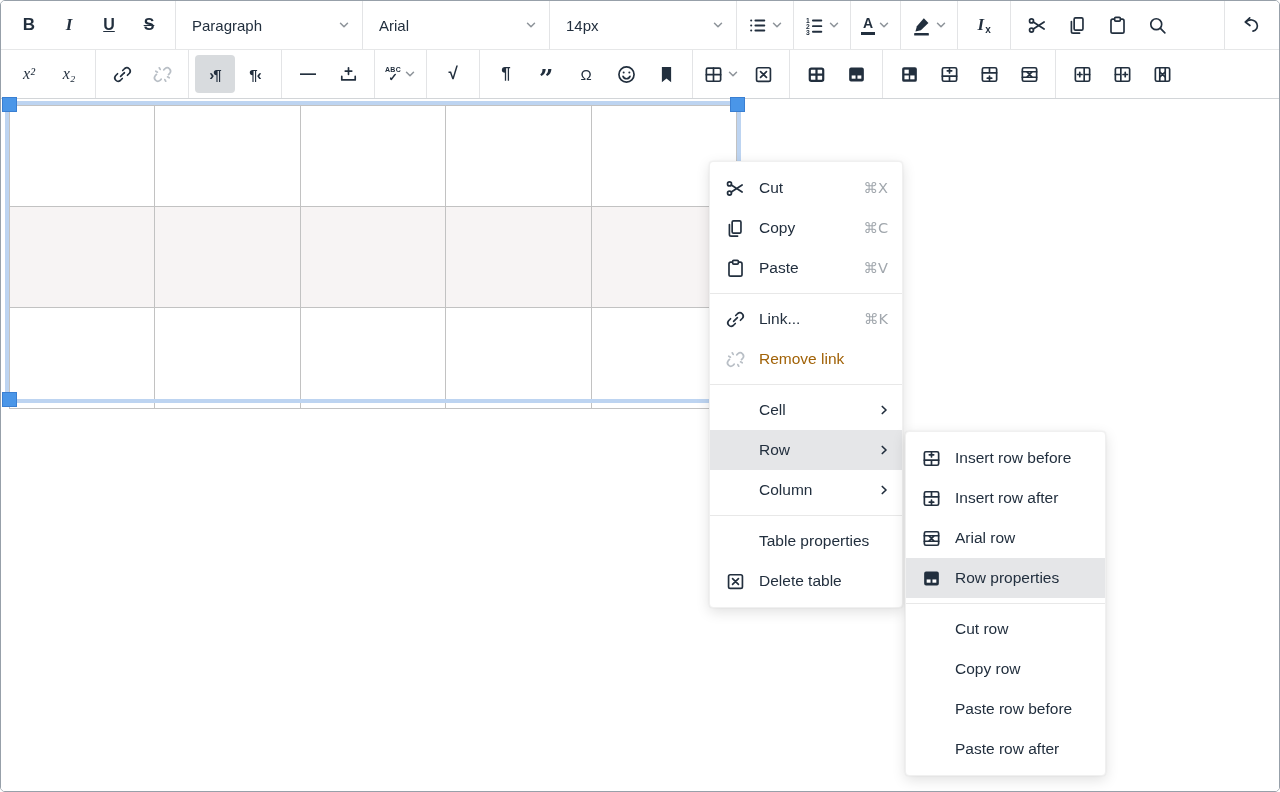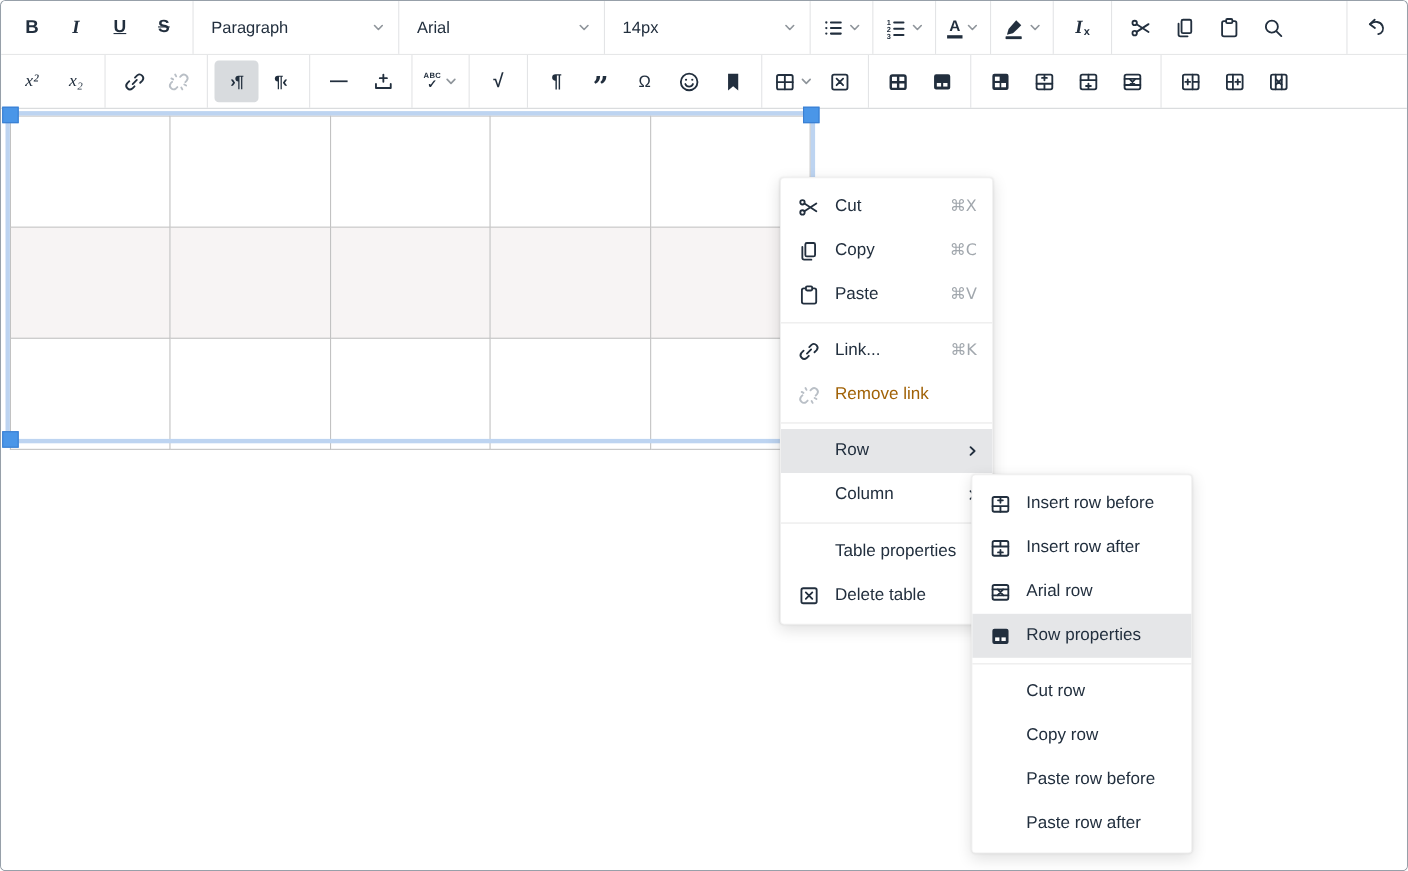--- a/index.html
+++ b/index.html
@@ -59,21 +59,21 @@
   #doc-table tr.selected-row td{background:#f7f4f4;}
   .sel-line{position:absolute;background:#bdd4f1;z-index:2;}
   .sel-handle{position:absolute;width:13px;height:13px;background:#4a96e8;border:1px solid #3a7fd2;z-index:3;}
   
   .menu{
     position:absolute;background:#fff;border:1px solid #f0f0f0;border-radius:4px;
     box-shadow:0 4px 14px rgba(0,0,0,.12), 0 0 2px rgba(0,0,0,.08);
     padding:6px 0;z-index:10;
   }
   #context-menu{left:708px;top:160px;width:192px;}
-  #row-submenu{left:882px;top:430px;width:199px;}
+  #row-submenu{left:904px;top:430px;width:199px;}
   .menu-item{display:flex;align-items:center;height:40px;cursor:pointer;}
   .menu-item.active{background:#e5e6e8;}
   .menu-item.disabled{cursor:default;}
   .menu-item.disabled .mi-label{color:#a16207;}
   .menu-item.disabled .mi-icon{color:#b9bfc6;}
   .mi-icon{width:24px;margin:0 12px 0 13px;display:flex;align-items:center;justify-content:center;color:#222f3e;flex:0 0 auto;}
   .mi-icon svg{width:21px;height:21px;}
   .mi-label{font-size:15.5px;color:#222f3e;white-space:nowrap;}
   .mi-shortcut{margin-left:auto;margin-right:14px;font-size:14.5px;color:#a1a7ad;font-family:"DejaVu Sans",sans-serif;}
   .mi-caret{margin-left:auto;margin-right:12px;color:#222f3e;}
@@ -534,20 +534,29 @@
         <span class="mi-icon">
           <svg viewBox="0 0 20 20" fill="none" stroke="currentColor" stroke-width="1.6" stroke-linecap="round" stroke-linejoin="round">
             <path d="M11.2 5.6 l1.2 -1.2 a3.2 3.2 0 0 1 4.5 4.5 L15.7 10.1"></path>
             <path d="M8.8 14.4 l-1.2 1.2 a3.2 3.2 0 0 1 -4.5 -4.5 L4.3 9.9"></path>
             <path d="M7.8 5.2 L6.9 3.6 M5.2 7.8 L3.6 6.9 M12.2 14.8 L13.1 16.4 M14.8 12.2 L16.4 13.1"></path>
           </svg>
         </span>
         <span class="mi-label">Remove link</span>
       </div>
       <div class="menu-sep"></div>
+      <div class="menu-item">
+        <span class="mi-icon"></span>
+        <span class="mi-label">Cell</span>
+        <span class="icn mi-caret">
+          <svg viewBox="0 0 12 12" fill="none" stroke="currentColor" stroke-width="1.7" stroke-linecap="round" stroke-linejoin="round">
+            <path d="M4.3 2.5 L8 6 L4.3 9.5"></path>
+          </svg>
+        </span>
+      </div>
       <div class="menu-item active">
         <span class="mi-icon"></span>
         <span class="mi-label">Row</span>
         <span class="icn mi-caret">
           <svg viewBox="0 0 12 12" fill="none" stroke="currentColor" stroke-width="1.7" stroke-linecap="round" stroke-linejoin="round">
             <path d="M4.3 2.5 L8 6 L4.3 9.5"></path>
           </svg>
         </span>
       </div>
       <div class="menu-item">

